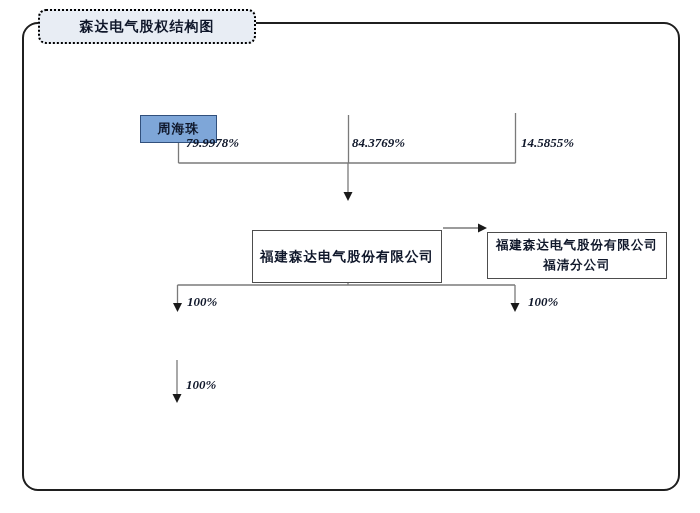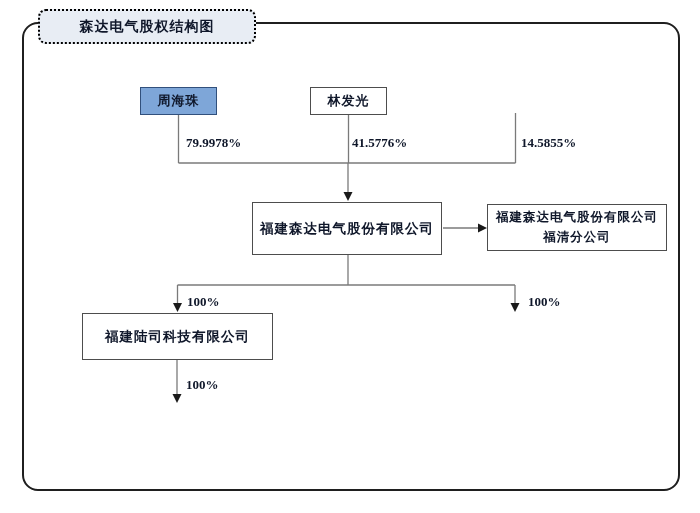--- a/index.html
+++ b/index.html
@@ -21,34 +21,34 @@
     position:absolute;left:22px;top:22px;width:654px;height:465px;
     border:2px solid #1f1f1f;border-radius:16px;background:transparent;z-index:0;
   }
   .svg-layer{position:absolute;left:0;top:0;width:700px;height:513px;z-index:1;}
   .svg-layer .conn{stroke:var(--line);stroke-width:1.3;fill:none;}
   .svg-layer .head{fill:var(--arrow);stroke:none;}
   .node{
     position:absolute;display:flex;align-items:center;justify-content:center;
     background:#ffffff;border:1px solid var(--box-border);
     font-size:13.5px;font-weight:600;letter-spacing:1px;text-align:left;
-    box-sizing:border-box;z-index:2;
+    box-sizing:border-box;z-index:2;margin-top:28px;
   }
   .node.person{width:77px;height:28px;top:87px;font-size:13px;font-weight:700;}
   .node.highlight{background:var(--highlight-fill);border:1.5px solid var(--highlight-border);}
   .title-box{
     position:absolute;left:38px;top:9px;width:214px;height:31px;
     background:var(--title-fill);border:2px dotted #000;border-radius:8px;
     display:flex;align-items:center;justify-content:center;
     font-family:"Liberation Sans","DejaVu Sans",sans-serif;
     font-size:14px;font-weight:700;letter-spacing:1px;z-index:3;
   }
   .pct{
     position:absolute;font-size:13px;font-weight:700;z-index:2;
-    font-family:"Liberation Serif","DejaVu Serif",serif;white-space:nowrap;
+    font-family:"Liberation Serif","DejaVu Serif",serif;white-space:nowrap;font-style:italic;
   }
   .two-line{flex-direction:column;line-height:1.55;font-size:12.5px;}
 </style>
 </head>
 <body>
 
 <div class="stage">
 
   <div class="frame"></div>
 
@@ -85,39 +85,33 @@
     </g>
   </svg>
 
   <div class="title-box">
     <span>森达电气股权结构图</span>
   </div>
 
   <div class="node person highlight" style="left:140px;">
     <span>周海珠</span>
   </div>
-  <div class="node person" style="left:310px;">
-    <span>林发光</span>
-  </div>
 
   <div class="pct" style="left:186px;top:135px;">79.9978%</div>
-  <div class="pct" style="left:352px;top:135px;">41.5776%</div>
+  <div class="pct" style="left:352px;top:135px;">84.3769%</div>
   <div class="pct" style="left:521px;top:135px;">14.5855%</div>
 
   <div class="node" style="left:252px;top:202px;width:190px;height:53px;">
     <span>福建森达电气股份有限公司</span>
   </div>
 
   <div class="node two-line" style="left:487px;top:204px;width:180px;height:47px;">
     <span>福建森达电气股份有限公司</span>
     <span>福清分公司</span>
   </div>
 
   <div class="pct" style="left:187px;top:294px;">100%</div>
   <div class="pct" style="left:528px;top:294px;">100%</div>
 
-  <div class="node" style="left:82px;top:313px;width:191px;height:47px;">
-    <span>福建陆司科技有限公司</span>
-  </div>
 
   <div class="pct" style="left:186px;top:377px;">100%</div>
 
 </div>
 
 </body></html>

